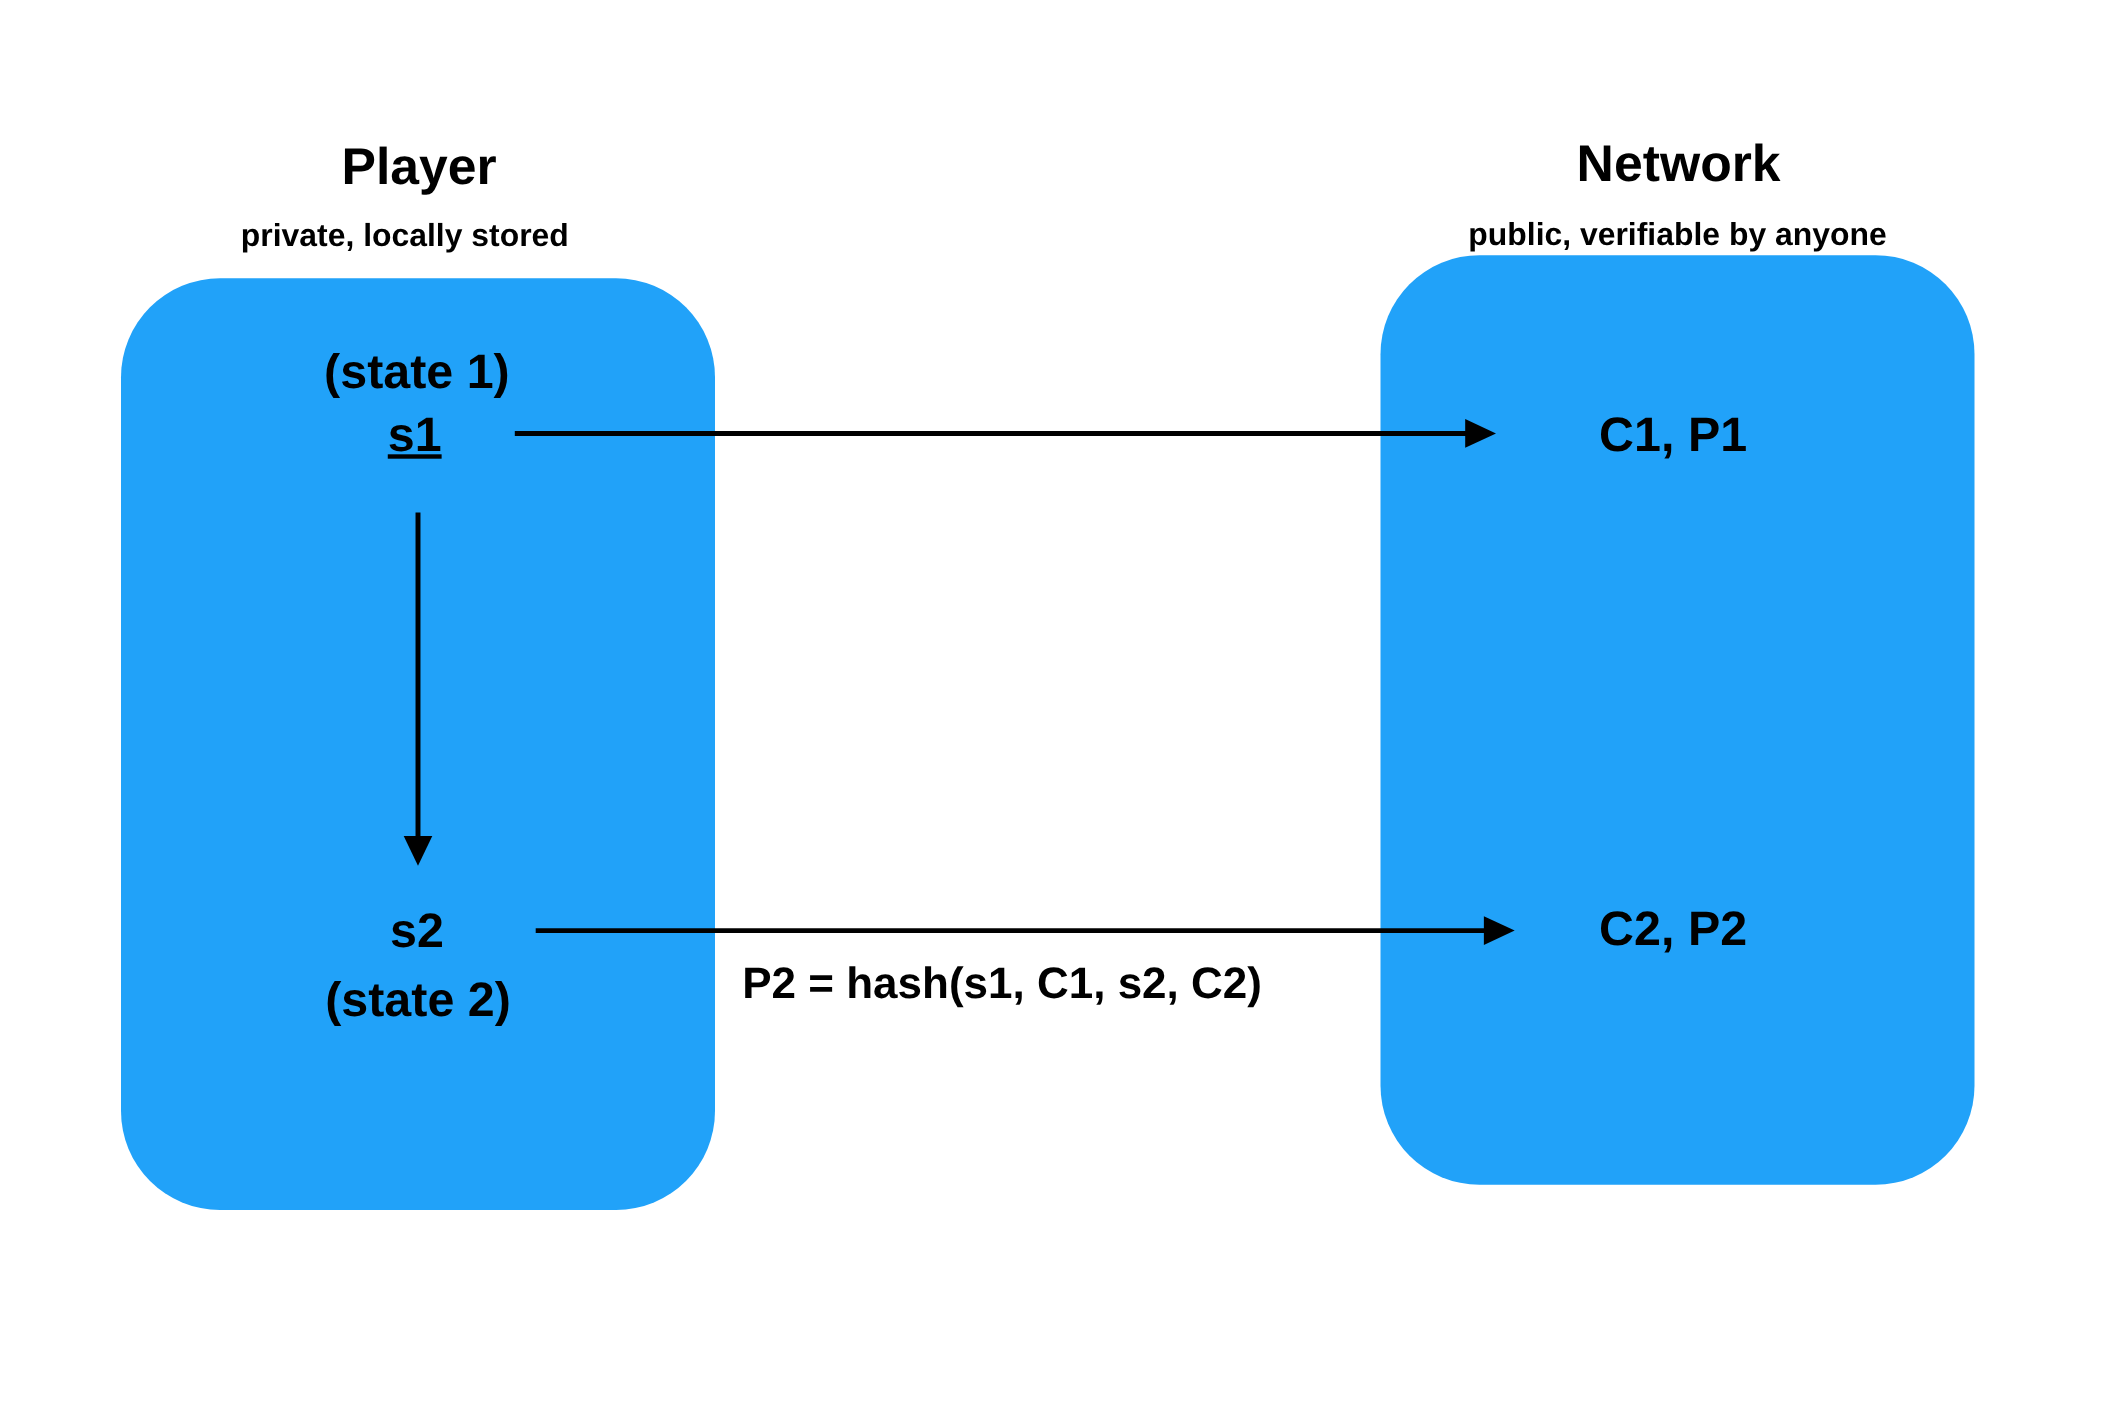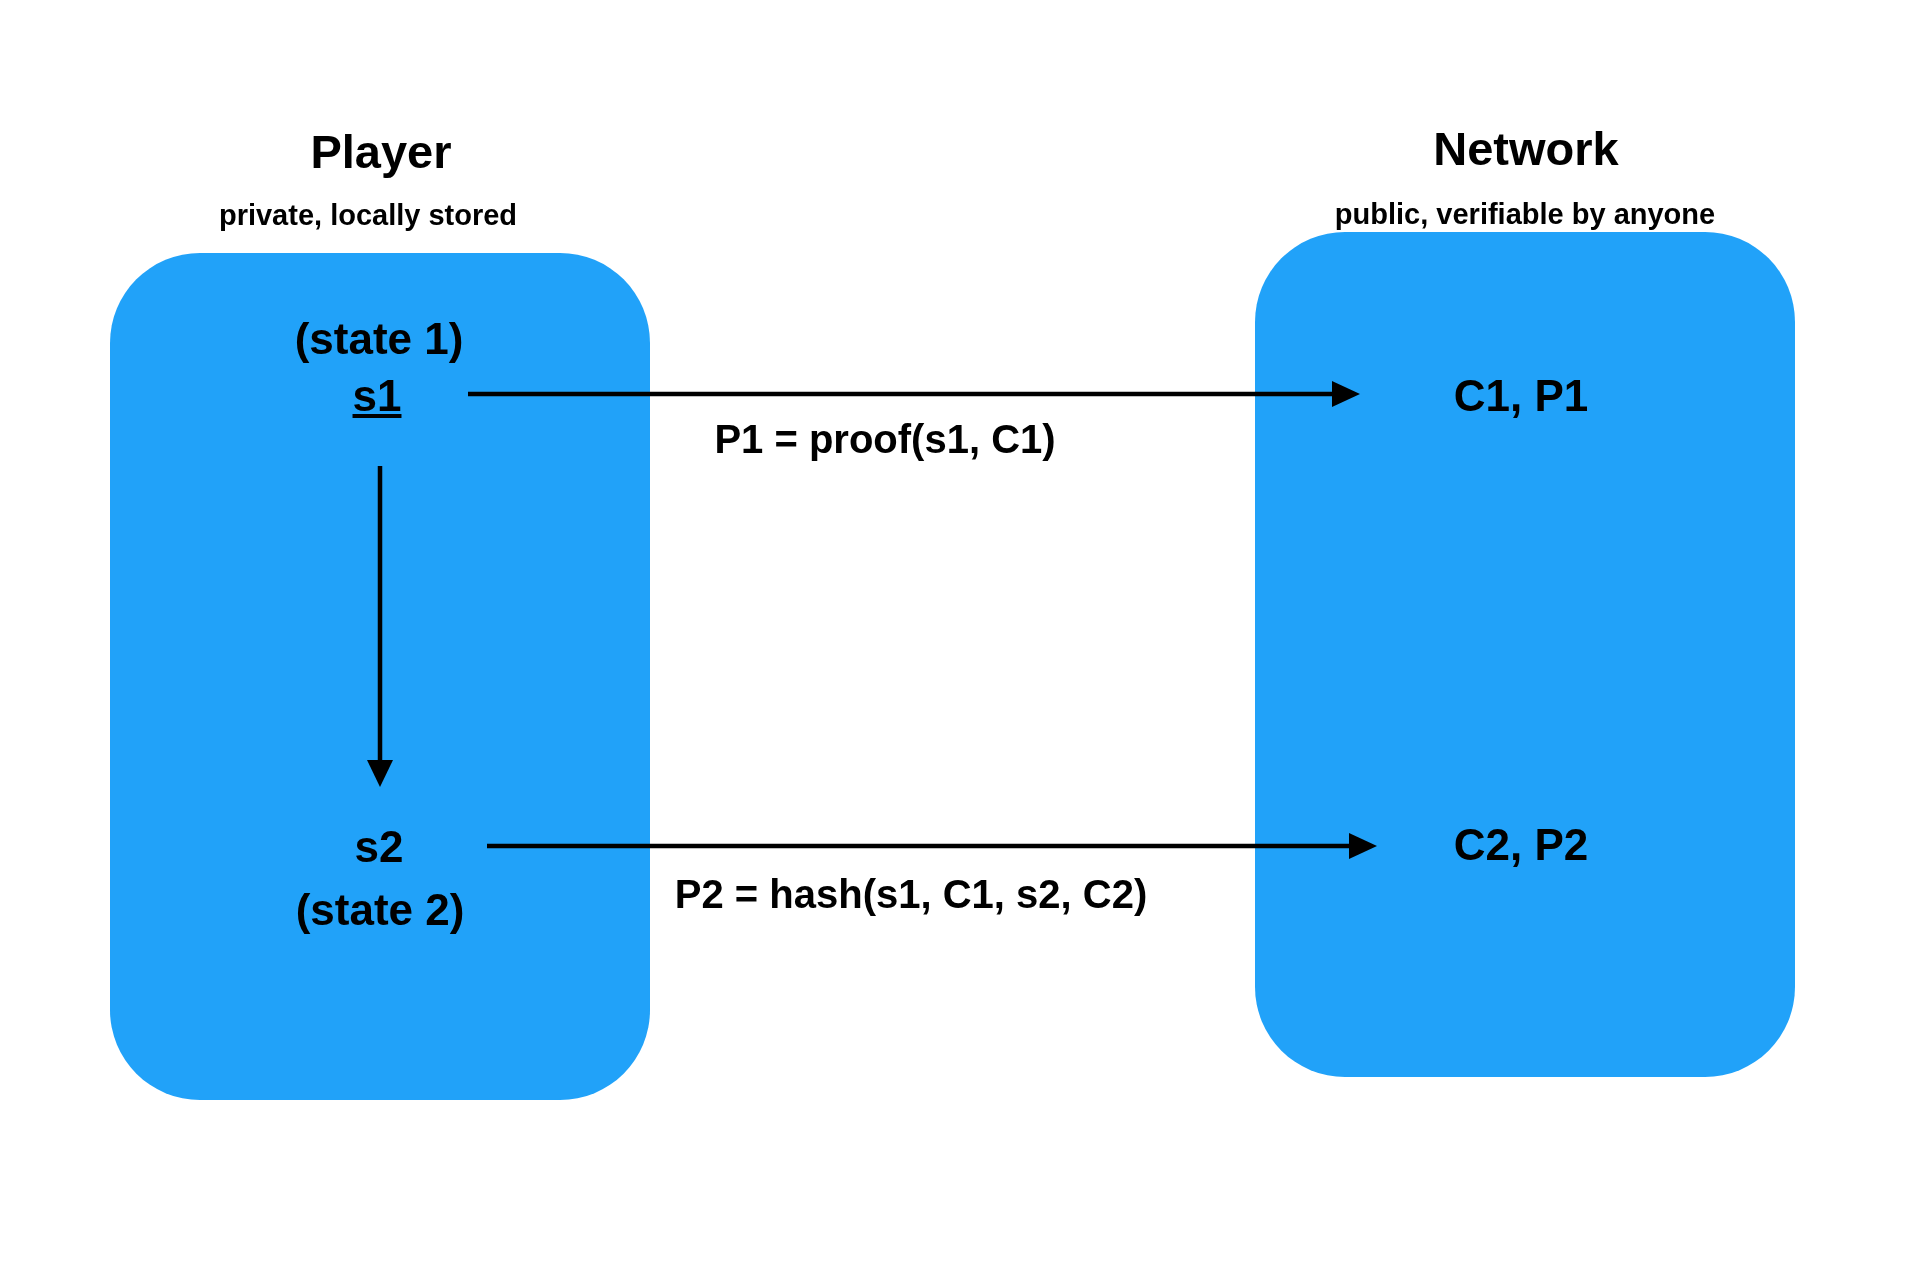--- a/index.html
+++ b/index.html
@@ -70,16 +70,15 @@
   <span class="t subtitle" style="left:1525px; top:214px;">public, verifiable by anyone</span>
 
   <span class="t boxtext" style="left:379px; top:339px;">(state 1)</span>
   <span class="t boxtext" style="left:377px; top:396px;text-decoration:underline;">s1</span>
   <span class="t boxtext" style="left:379px; top:847px;">s2</span>
   <span class="t boxtext" style="left:380px; top:910px;">(state 2)</span>
 
   <span class="t boxtext" style="left:1521px; top:396px;">C1, P1</span>
   <span class="t boxtext" style="left:1521px; top:845px;">C2, P2</span>
 
-  <span class="t label" style="left:885px; top:439px;">P1 = proof(s1, C1)</span>
   <span class="t label" style="left:911px; top:894px;">P2 = hash(s1, C1, s2, C2)</span>
 
 </div>
 
 </body></html>

